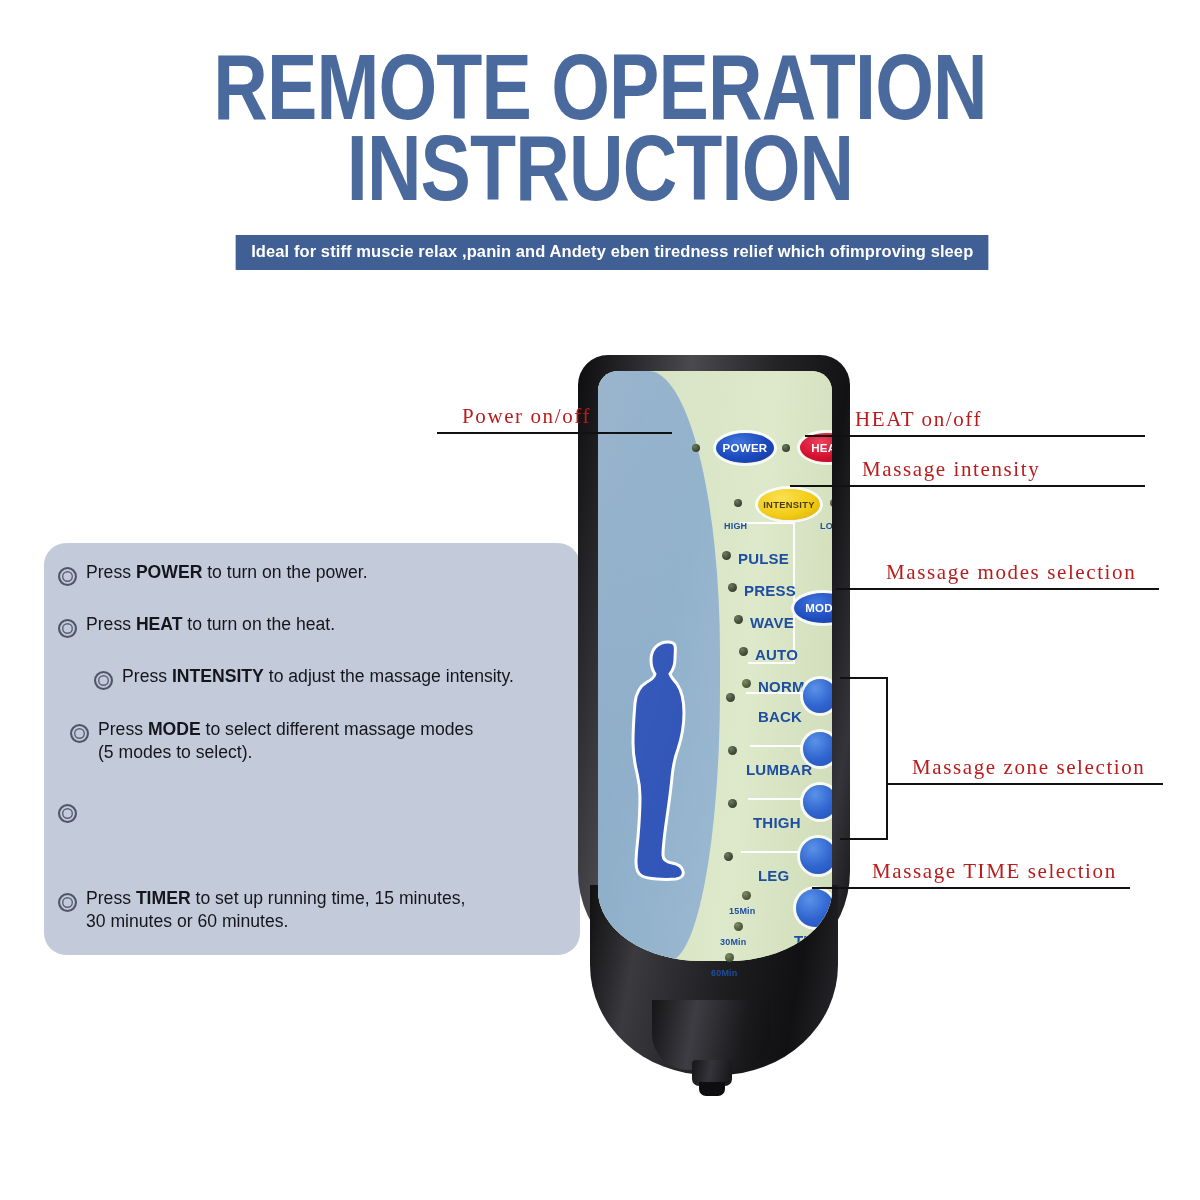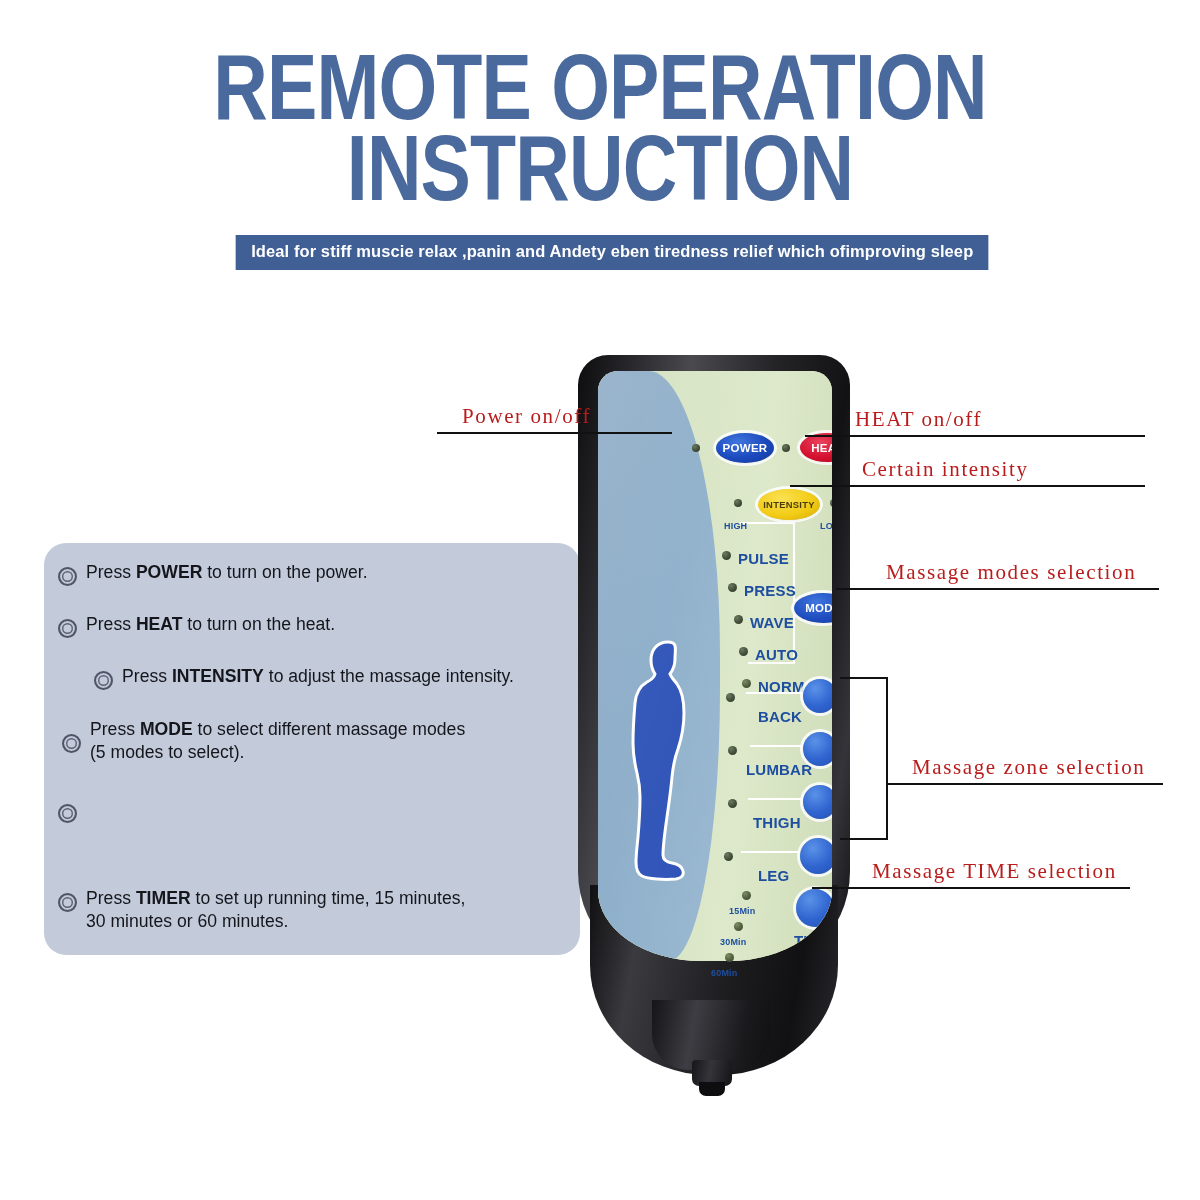--- a/index.html
+++ b/index.html
@@ -50,21 +50,21 @@
     margin:6px 9px 0 0;
   }
   .bullet-txt{
     font-size:17.6px;color:#14161b;line-height:1.3;
     font-family:"Liberation Sans",sans-serif;
   }
   .bullet-txt b{font-weight:bold;}
   .b0{position:absolute;left:0;top:18px;width:492px;}
   .b1{position:absolute;left:0;top:70px;width:492px;}
   .b2{position:absolute;left:0;top:122px;width:492px;justify-content:center;}
-  .b3{position:absolute;left:4px;top:175px;width:492px;align-items:center;}
+  .b3{position:absolute;left:12px;top:175px;width:492px;}
   .b4{position:absolute;left:0;top:255px;width:492px;}
   .b5{position:absolute;left:0;top:344px;width:492px;}
 
   
   .remote{position:absolute;left:560px;top:345px;width:330px;height:780px;}
 
   .body-top{
     position:absolute;left:18px;top:10px;width:272px;height:630px;
     background:linear-gradient(100deg,#0c0c0e 0%,#2c2c30 16%,#4a4a4e 30%,#242427 52%,#121214 72%,#34343a 88%,#101012 100%);
     border-radius:30px 30px 46% 46% / 30px 30px 18% 18%;
@@ -324,21 +324,21 @@
   <div class="co-text" style="left:462px;top:404px;">Power on/off</div>
   <div class="co-line" style="left:437px;top:432px;width:235px;"></div>
 </div>
 
 <div class="callout">
   <div class="co-text" style="left:855px;top:407px;">HEAT on/off</div>
   <div class="co-line" style="left:805px;top:435px;width:340px;"></div>
 </div>
 
 <div class="callout">
-  <div class="co-text" style="left:862px;top:457px;">Certain intensity</div>
+  <div class="co-text" style="left:862px;top:457px;">Massage intensity</div>
   <div class="co-line" style="left:790px;top:485px;width:355px;"></div>
 </div>
 
 <div class="callout">
   <div class="co-text" style="left:886px;top:560px;">Massage modes selection</div>
   <div class="co-line" style="left:836px;top:588px;width:323px;"></div>
 </div>
 
 <div class="callout">
   <div class="co-line" style="left:840px;top:677px;width:48px;"></div>

